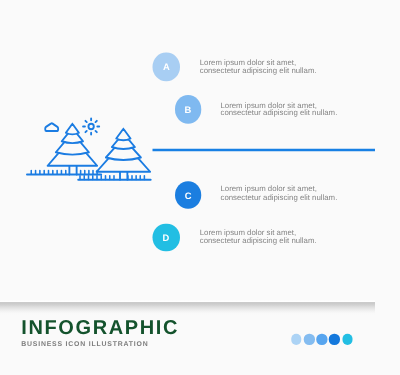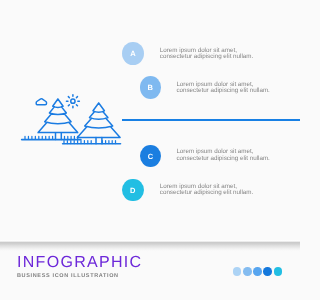--- a/index.html
+++ b/index.html
@@ -12,22 +12,22 @@
     background:linear-gradient(to bottom,
       #fafafa 0px,#ffffff 0.7px,#ffffff 1.2px,#cbcbcb 2.0px,#cbcbcb 2.9px,
       #d3d3d3 4.2px,#dddddd 5.4px,#e6e6e6 6.8px,#f2f2f2 8.8px,#f9f9f9 10.6px,#fafafa 12px);}
   .illus{position:absolute;left:20px;top:92px;}
   .hrule{position:absolute;left:122px;top:119px;width:178px;height:2.1px;background:#1880e4;}
   .row{position:absolute;}
   .badge{position:absolute;width:21.5px;height:21.5px;border-radius:50%;
     display:flex;align-items:center;justify-content:center;color:#fff;
     font-size:7.5px;font-weight:700;line-height:1;padding-top:1.3px;}
   .txt{position:absolute;font-size:6.25px;line-height:6.25px;color:#848484;white-space:nowrap;}
-  #ftitle{position:absolute;left:17px;top:13.5px;font-size:16px;font-weight:400;
-    letter-spacing:1.3px;color:#6d28d9;line-height:1;}
+  #ftitle{position:absolute;left:17px;top:13.5px;font-size:16px;font-weight:700;
+    letter-spacing:1.3px;color:#14532d;line-height:1;}
   #fsub{position:absolute;left:17px;top:33px;font-size:5.5px;font-weight:700;
     letter-spacing:0.65px;color:#7d7d7d;line-height:1;}
   .dot{position:absolute;width:8.6px;height:8.6px;border-radius:50%;top:26px;}
 </style>
 </head>
 <body>
 
 <div id="page">
   <div id="stage">
 

